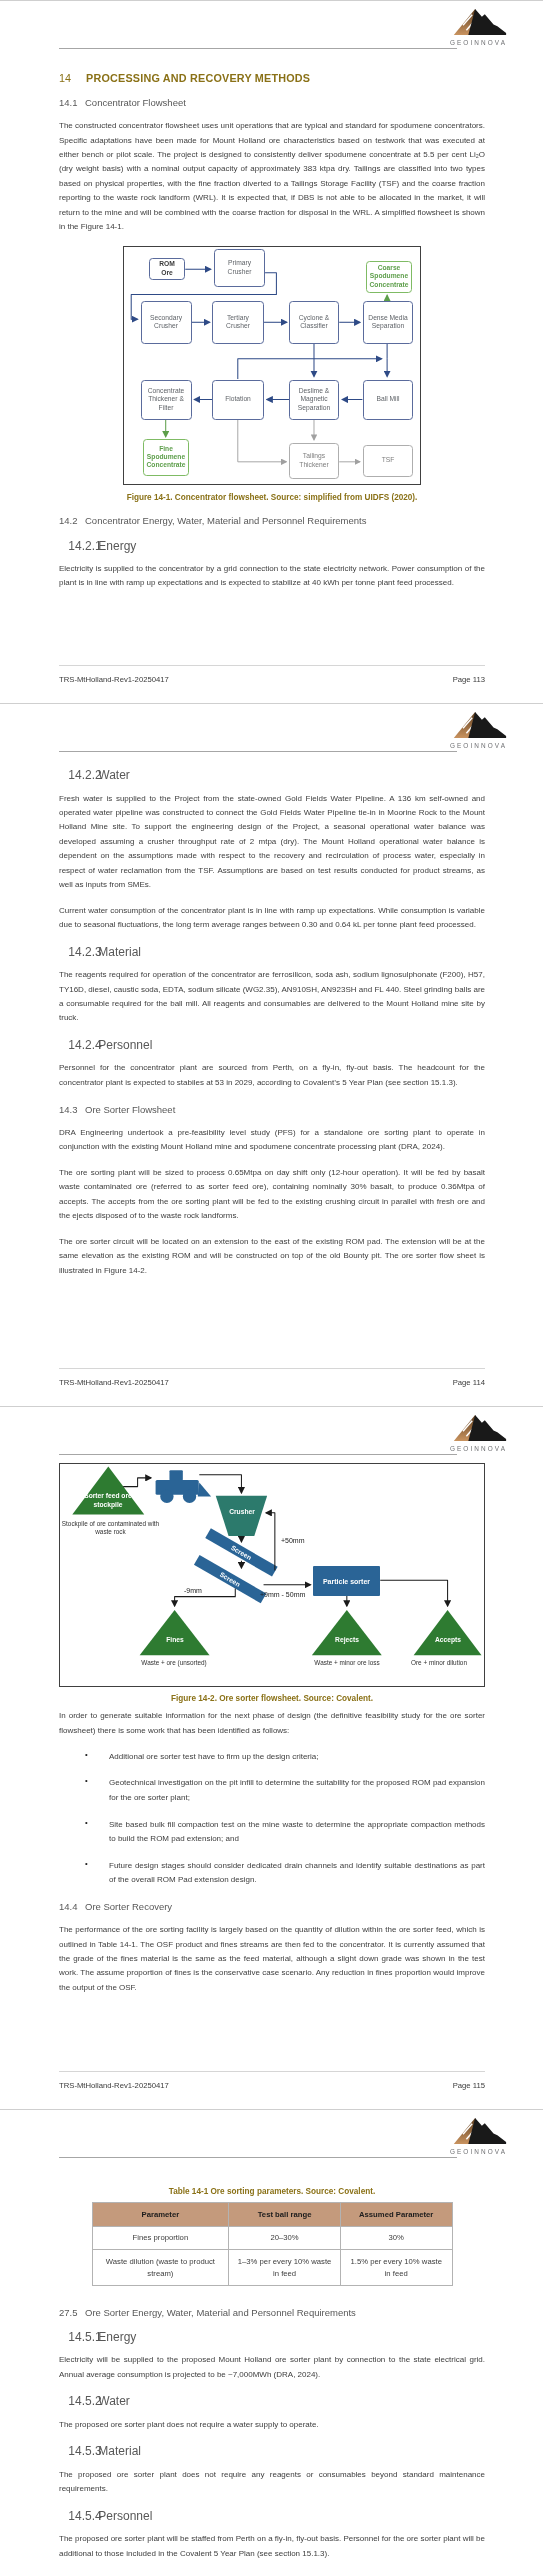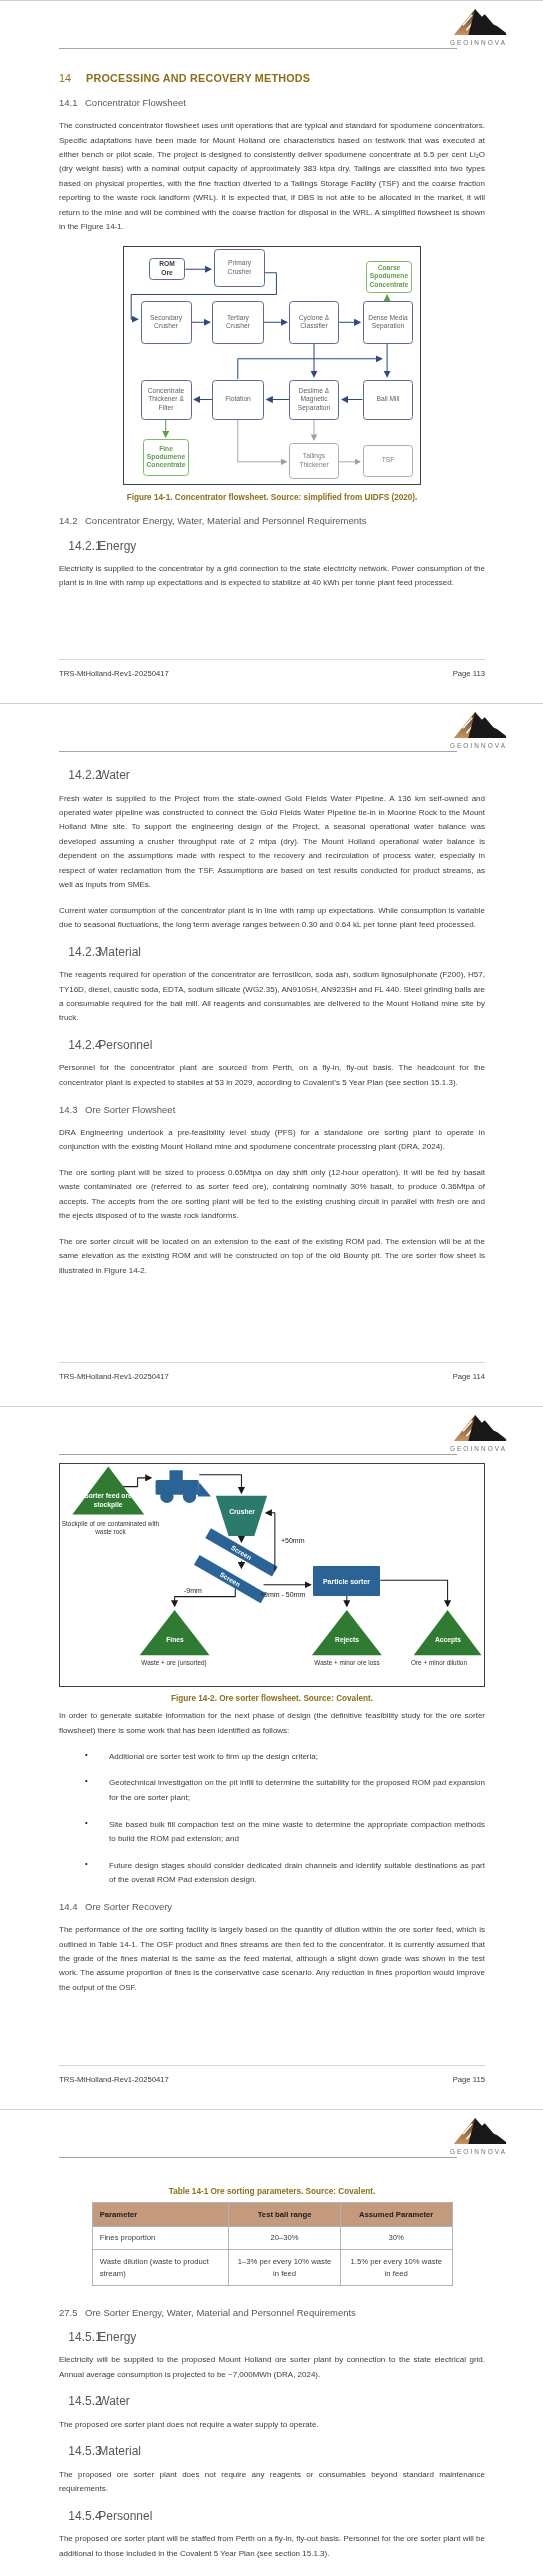--- a/index.html
+++ b/index.html
@@ -39,26 +39,26 @@
   .ps-box{background:#2a6496;color:#fff;font-weight:700;font-size:7px;border-radius:1px;}
   
   .bullet{display:flex;padding-left:26px;margin:0 0 12.4px;}
   .bdot{flex:none;width:24px;font-size:7.7px;color:#222;}
   .bdot::before{content:"\2022";}
   .btext{flex:1;text-align:justify;font-size:8px;line-height:1.8;color:#3d3d3d;}
   
   .tbl{width:361px;margin:0 auto;border-collapse:collapse;font-size:7.7px;}
   .tbl th{background:#c49a7c;color:#1c1c1c;font-weight:700;padding:6.7px 7.2px;border:0.5px solid #b3b3b3;}
   .tbl td{padding:5.7px 7.2px;border:0.5px solid #b3b3b3;color:#3d3d3d;line-height:1.5;}
-  .tbl th:first-child,.tbl td:first-child{text-align:left;width:38%;}
+  .tbl th:first-child,.tbl td:first-child{text-align:center;width:38%;}
   .tbl th:nth-child(2),.tbl td:nth-child(2){text-align:center;width:31%;}
   .tbl th:nth-child(3),.tbl td:nth-child(3){text-align:center;width:31%;}
   .tbl-caption{margin-top:25px;}
   
-  .pg-footer{position:absolute;left:59px;right:59px;bottom:25px;}
+  .pg-footer{position:absolute;left:59px;right:59px;bottom:19px;}
   .footer-rule{height:1px;background:#d6d6d6;margin-bottom:9.3px;}
   .footer-row{display:flex;justify-content:space-between;font-size:7.7px;color:#3a3a3a;}
 </style>
 </head>
 <body>
 
 <svg width="0" height="0" style="position:absolute" aria-hidden="true">
   <defs>
     <linearGradient id="copperGrad" x1="0" y1="0" x2="0" y2="1">
       <stop offset="0" stop-color="#5d3d1e"></stop>
@@ -258,21 +258,21 @@
       <div class="f2label dark-label" style="left:65px;top:194px;width:98px;height:10.3px;">Waste + ore (unsorted)</div>
       <div class="f2label dark-label" style="left:238px;top:194px;width:98px;height:10.3px;">Waste + minor ore loss</div>
       <div class="f2label dark-label" style="left:336px;top:194px;width:86px;height:10.3px;">Ore + minor dilution</div>
     </div>
     <div class="fig-caption">Figure 14-2. Ore sorter flowsheet. Source: Covalent.</div>
 
     <p class="body">In order to generate suitable information for the next phase of design (the definitive feasibility study for the ore sorter flowsheet) there is some work that has been identified as follows:</p>
     <div class="bullets">
       <div class="bullet">
           <span class="bdot"></span>
-          <span class="btext">Additional ore sorter test work to firm up the design criteria;</span>
+          <span class="btext">Additional ore sorter test have to firm up the design criteria;</span>
         </div>
       <div class="bullet">
           <span class="bdot"></span>
           <span class="btext">Geotechnical investigation on the pit infill to determine the suitability for the proposed ROM pad expansion for the ore sorter plant;</span>
         </div>
       <div class="bullet">
           <span class="bdot"></span>
           <span class="btext">Site based bulk fill compaction test on the mine waste to determine the appropriate compaction methods to build the ROM pad extension; and</span>
         </div>
       <div class="bullet">

